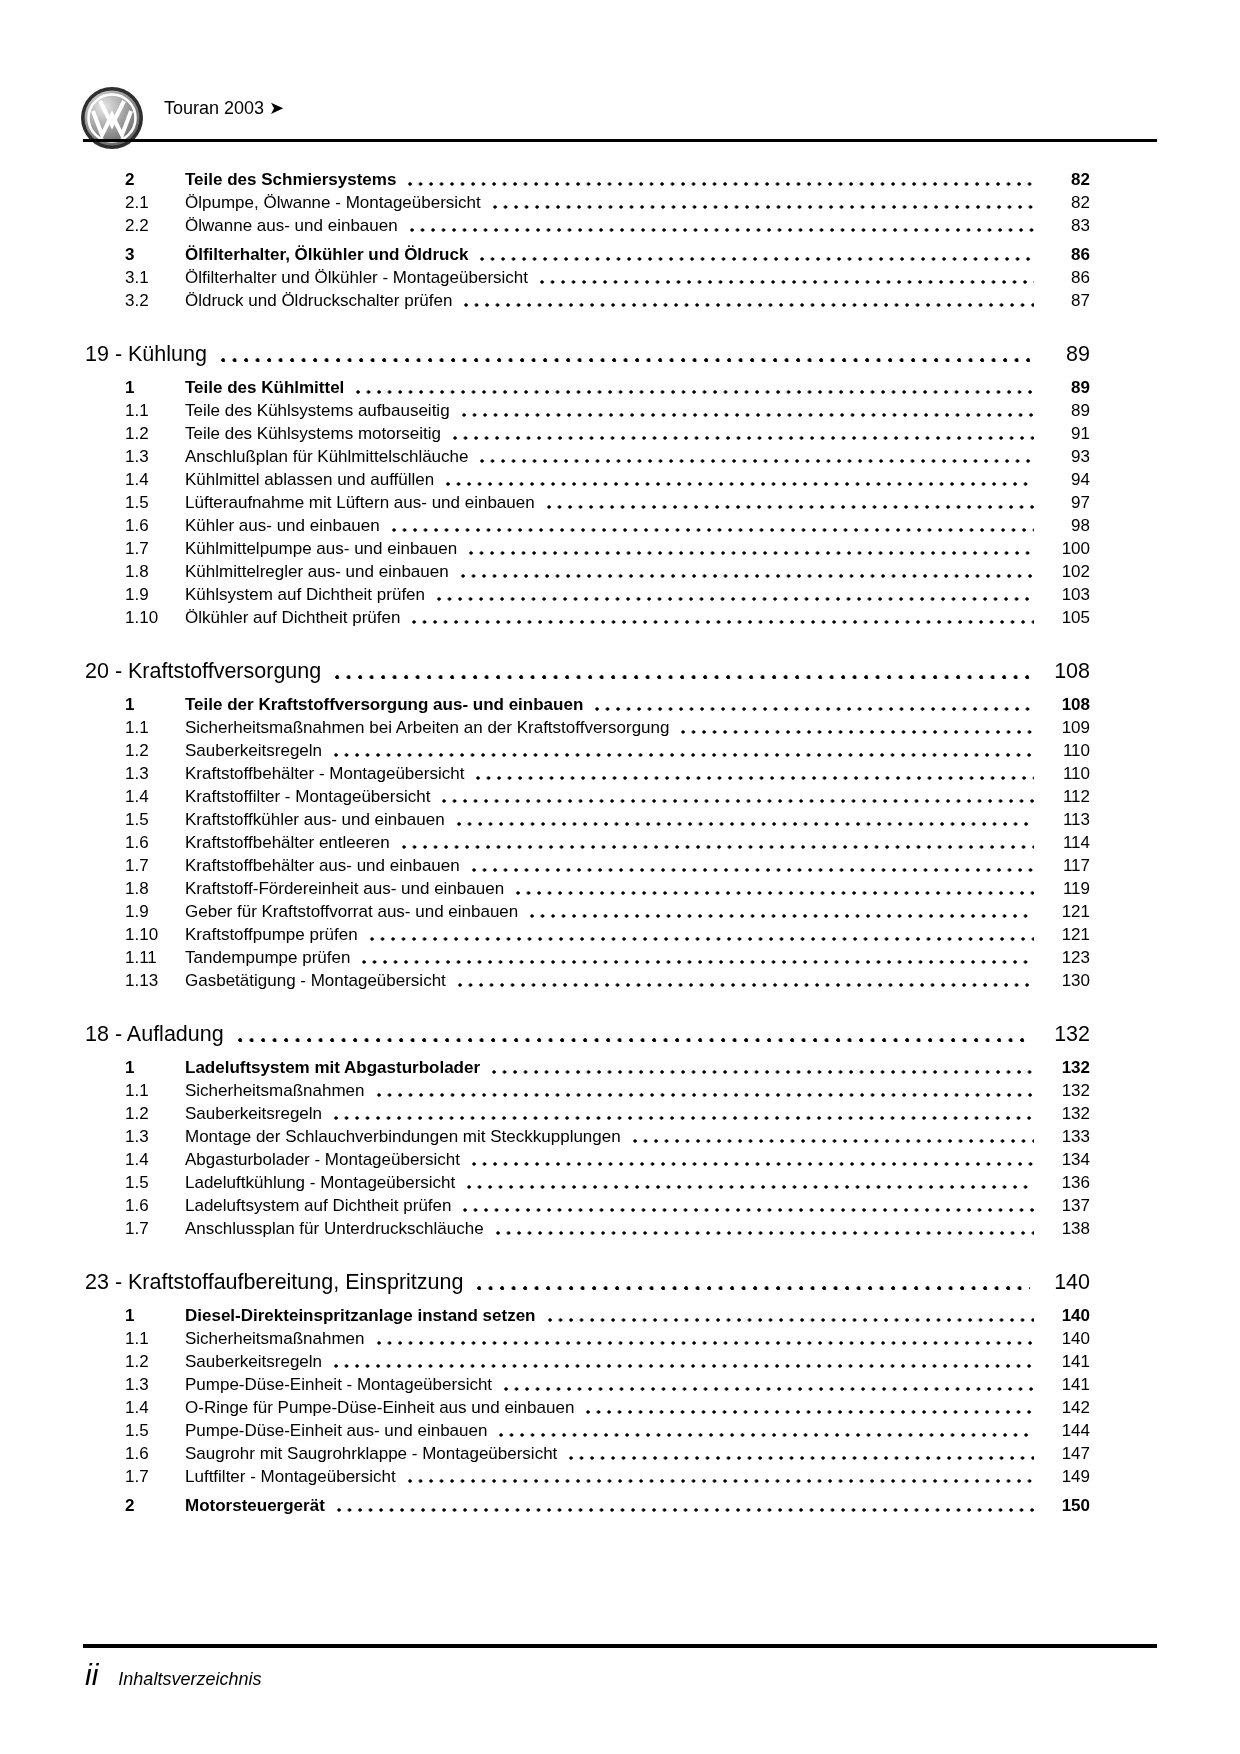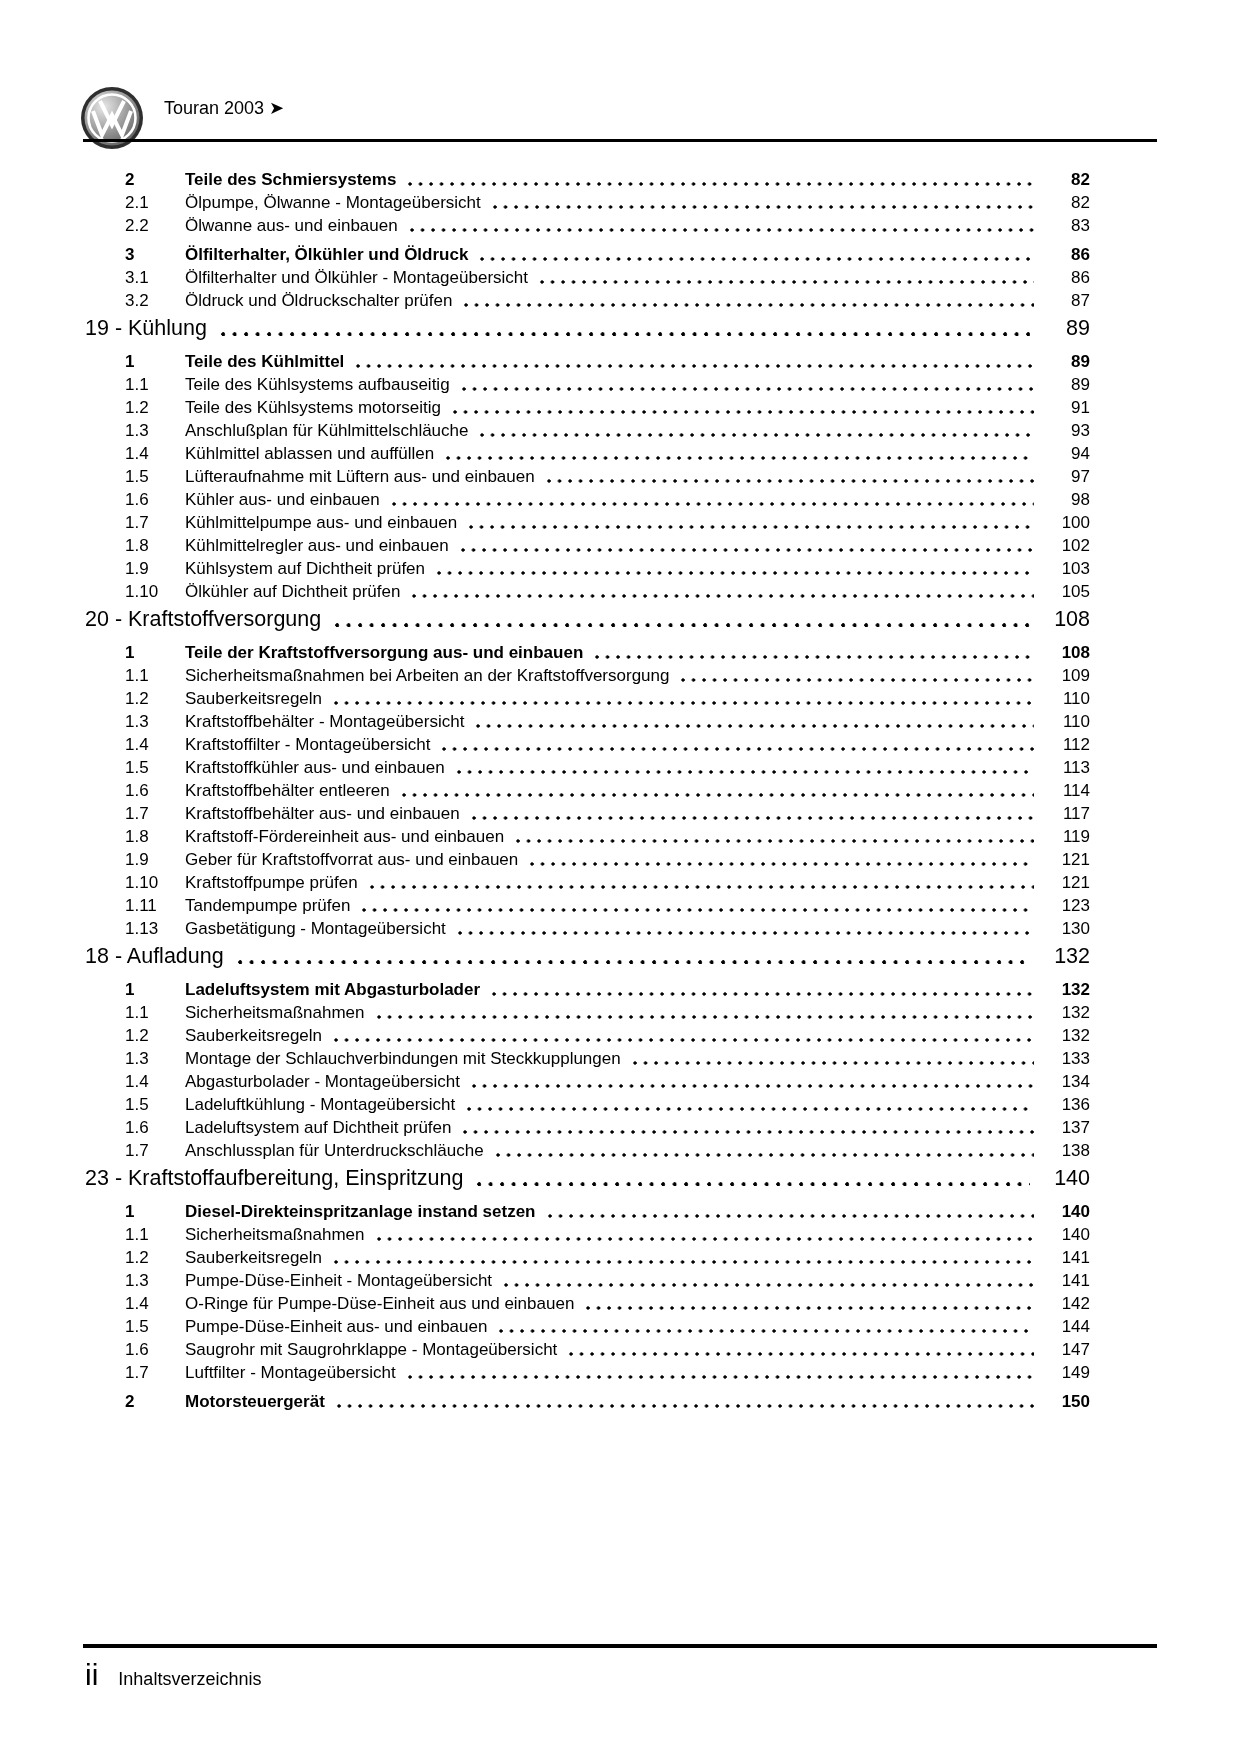--- a/index.html
+++ b/index.html
@@ -25,32 +25,32 @@
   .num { flex:0 0 60px; }
   .entry { margin-left:40px; }
   .dots {
     flex:1 1 auto; align-self:flex-end; height:4px; min-width:24px;
     margin:0 8px 5px 12px;
     background-image:radial-gradient(circle at 2px 2px, #000 1.4px, transparent 1.9px);
     background-size:10.5px 4px; background-repeat:repeat-x; background-position:left bottom;
   }
   .pagenum { flex:0 0 auto; min-width:48px; text-align:right; }
 
-  .chapter-row { display:flex; margin-top:1px; margin-bottom:4px; }
+  .chapter-row { display:flex; margin-top:27px; margin-bottom:4px; }
   .chapter-row > span { line-height:31px; font-size:21.5px; white-space:nowrap; }
   .chapter-row .dots {
     margin:0 8px 7px 14px; height:5px;
     background-image:radial-gradient(circle at 2.2px 2.2px, #000 1.7px, transparent 2.2px);
     background-size:11.5px 5px;
   }
   .chapter-row .pagenum { min-width:52px; }
 
   
   .footer-rule { position:absolute; left:83px; width:1074px; top:1644px; height:4px; background:#000; }
-  .footer { position:absolute; left:85px; top:1658px; display:flex; align-items:baseline; gap:20px; }
+  .footer { position:absolute; left:85px; top:1658px; display:flex; align-items:baseline; gap:20px;font-style:italic; }
   .footer-roman { font-size:30px; line-height:34px; }
   .footer-label { font-size:18px; }
 </style>
 </head>
 <body>
 
 <div class="page">
 
   <div class="header">
     <svg class="logo" viewBox="0 0 64 64" aria-hidden="true">

